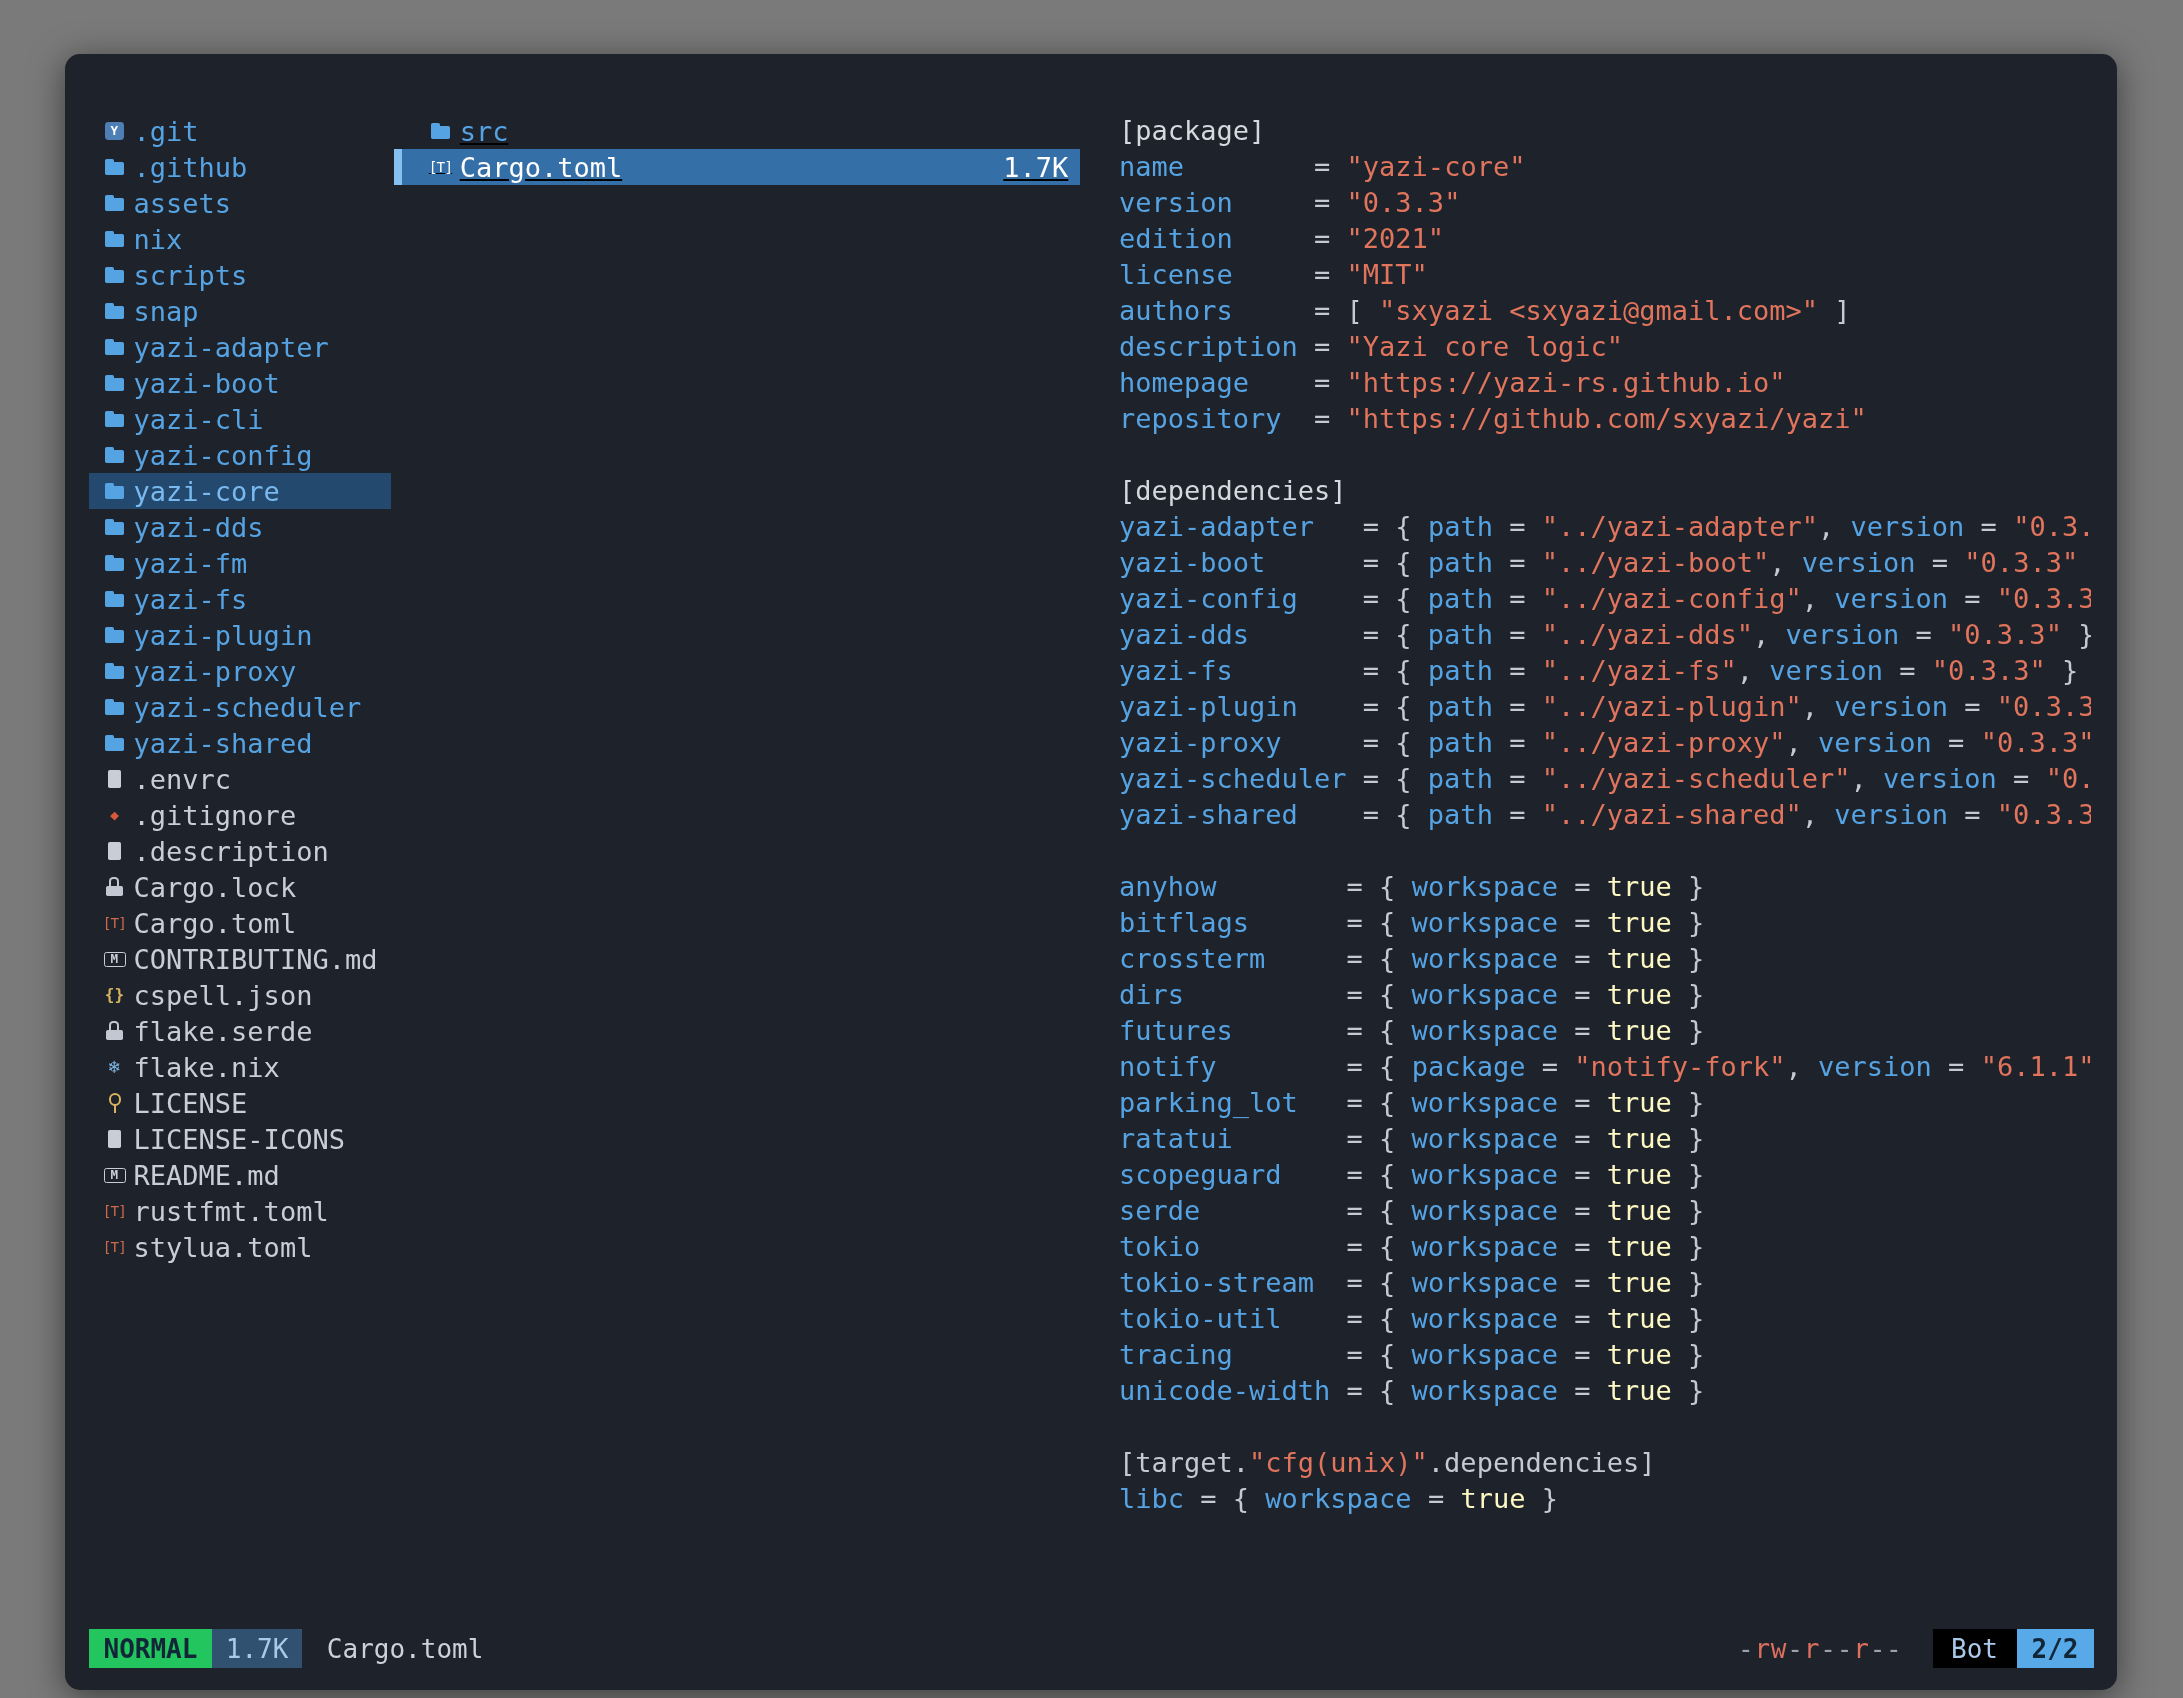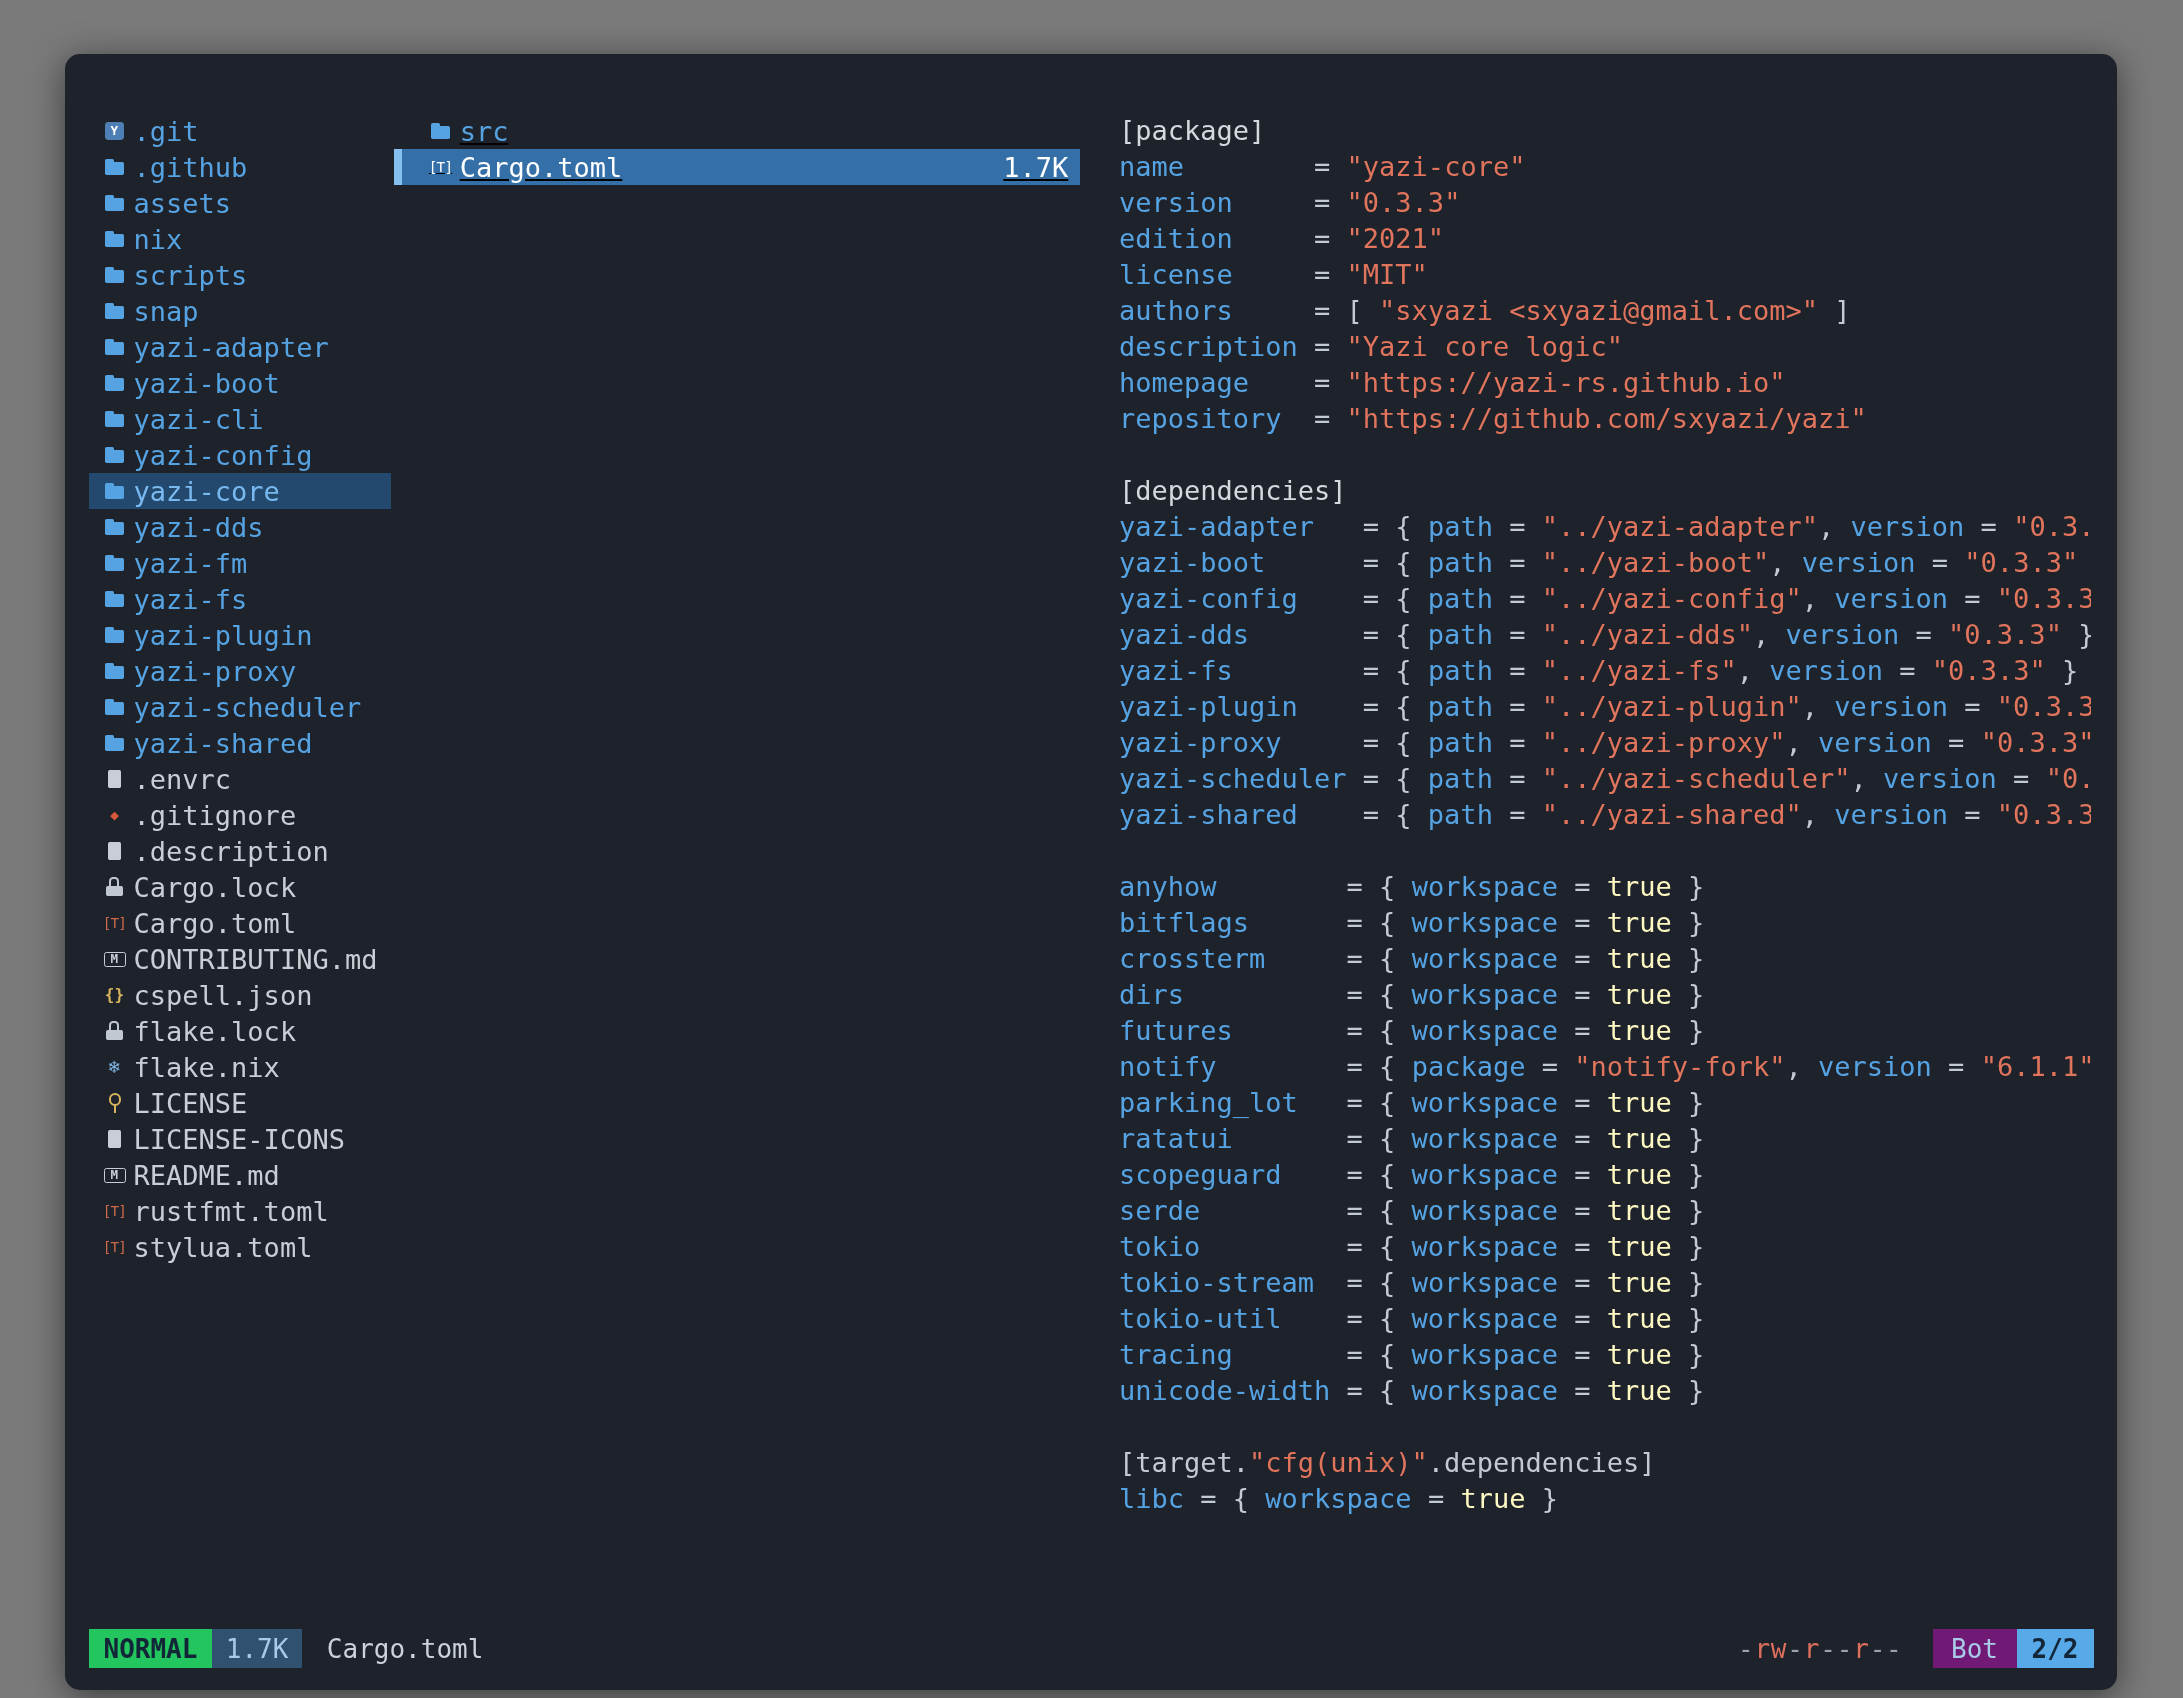--- a/index.html
+++ b/index.html
@@ -69,21 +69,21 @@
     display:flex;align-items:center;font-size:26px;
   }
   .chip{display:flex;align-items:center;height:39px;}
   .chip-mode{background:#22c55e;color:#132638;font-weight:bold;padding:0 15px;}
   .chip-size{background:#30516f;color:#a9cae9;padding:0 13.4px;}
   .sb-filename{margin-left:25px;color:#ccd2da;}
   .sb-right{margin-left:auto;display:flex;align-items:center;}
   .sb-perm{margin-right:30px;letter-spacing:0.8px;}
   .perm-d{color:#9aa2ad;}
   .perm-r{color:#dd6f5e;}
-  .chip-pos-label{background:#701a75;color:#a9cae9;padding:0 18.5px;}
+  .chip-pos-label{background:#000000;color:#a9cae9;padding:0 18.5px;}
   .chip-pos{background:#57a9e8;color:#132638;font-weight:bold;padding:0 15px;}
 </style>
 </head>
 <body>
 
 <div class="window">
 
   <div class="pane pane-left" id="parent-pane">
       <div class="row dir"><span class="icon icon-git"></span><span class="label">.git</span></div>
       <div class="row dir"><span class="icon icon-folder"></span><span class="label">.github</span></div>
@@ -103,21 +103,21 @@
       <div class="row dir"><span class="icon icon-folder"></span><span class="label">yazi-proxy</span></div>
       <div class="row dir"><span class="icon icon-folder"></span><span class="label">yazi-scheduler</span></div>
       <div class="row dir"><span class="icon icon-folder"></span><span class="label">yazi-shared</span></div>
       <div class="row file"><span class="icon icon-file"></span><span class="label">.envrc</span></div>
       <div class="row file"><span class="icon icon-diamond">◆</span><span class="label">.gitignore</span></div>
       <div class="row file"><span class="icon icon-file"></span><span class="label">.description</span></div>
       <div class="row file"><span class="icon icon-lock"></span><span class="label">Cargo.lock</span></div>
       <div class="row file"><span class="icon icon-toml">[T]</span><span class="label">Cargo.toml</span></div>
       <div class="row file"><span class="icon icon-md">M</span><span class="label">CONTRIBUTING.md</span></div>
       <div class="row file"><span class="icon icon-json">{}</span><span class="label">cspell.json</span></div>
-      <div class="row file"><span class="icon icon-lock"></span><span class="label">flake.lock</span></div>
+      <div class="row file"><span class="icon icon-lock"></span><span class="label">flake.serde</span></div>
       <div class="row file"><span class="icon icon-nix">❄</span><span class="label">flake.nix</span></div>
       <div class="row file"><span class="icon icon-key"></span><span class="label">LICENSE</span></div>
       <div class="row file"><span class="icon icon-file"></span><span class="label">LICENSE-ICONS</span></div>
       <div class="row file"><span class="icon icon-md">M</span><span class="label">README.md</span></div>
       <div class="row file"><span class="icon icon-toml">[T]</span><span class="label">rustfmt.toml</span></div>
       <div class="row file"><span class="icon icon-toml">[T]</span><span class="label">stylua.toml</span></div>
     </div>
 
   <div class="pane pane-mid" id="current-pane">
       <div class="row dir"><span class="icon icon-folder"></span><span class="label">src</span></div>

